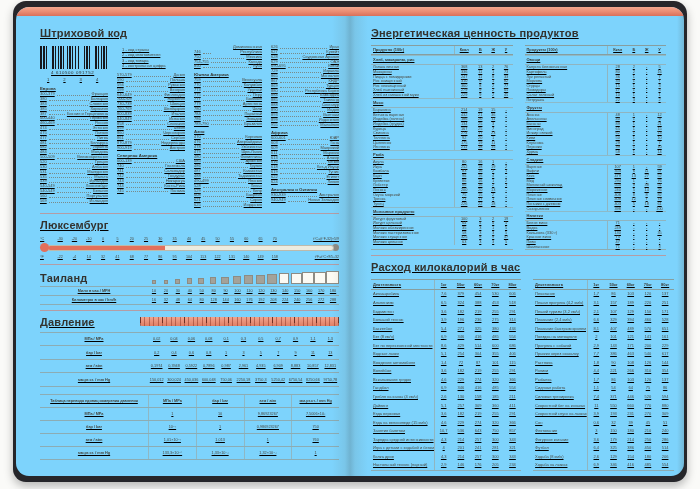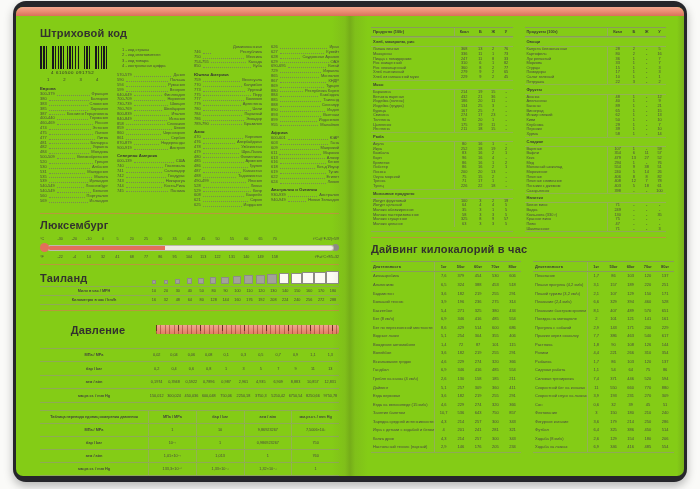--- a/index.html
+++ b/index.html
@@ -7,22 +7,22 @@
     width:700px;height:489px;position:relative;overflow:hidden;
     background:#fafaf8;
     font-family:"Liberation Sans","DejaVu Sans",sans-serif;
   }
   .book{
     position:absolute;left:13px;top:1px;width:674px;height:481px;
     background:#26262a;border-radius:13px;
     box-shadow:0 4px 10px rgba(0,0,0,.28);
   }
   .pages{
-    position:absolute;left:3px;right:3px;top:6px;bottom:6px;border-radius:7px;
-    background:#84cc16;overflow:hidden;display:flex;
+    position:absolute;left:3px;right:3px;top:6px;bottom:6px;border-radius:13px;
+    background:#7dd3fc;overflow:hidden;display:flex;text-decoration:underline;
   }
   .top-edge{
     position:absolute;left:0;right:0;top:0;height:9px;z-index:3;
     background:linear-gradient(180deg,#f3a78f 0%,#e8French 50%,#e08066 100%);
     background:linear-gradient(180deg,#f3a78f 0%,#e98a71 55%,#d9705a 100%);
   }
   .pages::before{
     content:"";position:absolute;left:50%;top:0;bottom:0;width:36px;
     transform:translateX(-50%);z-index:2;pointer-events:none;
     background:linear-gradient(90deg,rgba(90,80,60,0) 0%,rgba(90,80,60,.10) 36%,rgba(58,50,36,.20) 50%,rgba(90,80,60,.10) 64%,rgba(90,80,60,0) 100%);
@@ -75,21 +75,21 @@
   .sq{display:inline-block;background:#fbfaf3;border:1px solid #8d8c84;box-sizing:border-box;}
   .sq.fill{background:#a3a29a;border-color:#8d8c84;}
   .speed-row{display:flex;border-top:1px solid rgba(150,146,130,.6);}
   .speed-row:last-child{border-bottom:1px solid rgba(150,146,130,.6);}
   .speed-label{width:108px;font-weight:700;font-size:3.8px;color:#45443c;display:flex;align-items:center;justify-content:center;}
   .speed-vals{flex:1;display:flex;}
   .sv{flex:1;text-align:center;font-size:3.8px;color:#4a483f;padding:2px 0;}
 
   
   .press-head{display:flex;align-items:center;margin-bottom:4px;}
-  .press-head .sec-title{margin:8px;width:100px;text-align:center;}
+  .press-head .sec-title{margin:0;width:100px;}
   .ruler{flex:1;height:9px;border-radius:2px;position:relative;background:linear-gradient(180deg,#f0a58f,#e17e64);}
   .ruler::before{content:"";position:absolute;inset:0;background:repeating-linear-gradient(90deg,rgba(125,40,26,.45) 0 1px,transparent 1px 4.4px);}
   .ruler::after{content:"";position:absolute;top:0;bottom:42%;left:0;right:0;background:repeating-linear-gradient(90deg,rgba(70,22,14,.65) 0 1px,transparent 1px 22px);}
   .press-row{display:flex;align-items:center;border-top:1px solid rgba(150,146,130,.6);height:12.5px;}
   .press-row:last-child{border-bottom:1px solid rgba(150,146,130,.6);}
   .press-label{width:108px;font-weight:700;font-size:3.8px;color:#45443c;text-align:center;}
   .press-vals{flex:1;display:flex;}
   .pv{flex:1;text-align:center;font-size:3.8px;color:#4a483f;}
   .conv{margin-top:7px;}
   .conv-row{display:flex;align-items:stretch;border-top:1px solid rgba(150,146,130,.6);}
@@ -971,20 +971,21 @@
                 </span>
               </div>
             </div>
         </div>
       </div>
     </section>
 
     <section class="page right-page">
 
       <div class="sec">
+        <h2 class="sec-title">Энергетическая ценность продуктов</h2>
         <div class="food-grid">
           <div class="food-col" id="food-col-0">
               <div class="food-head">
                 <span class="f-name">Продукты (100г)</span>
                 <span class="f-nums">
                   <span class="f-c f-k">Ккал</span>
                   <span class="f-c">Б</span>
                   <span class="f-c">Ж</span>
                   <span class="f-c">У</span>
                 </span>
@@ -1593,21 +1594,21 @@
                   <span class="f-c">3</span>
                 </span>
               </div>
             </div>
         </div>
       </div>
 
       <div class="divider"></div>
 
       <div class="sec">
-        <h2 class="sec-title">Дайвинг килокалорий в час</h2>
+        <h2 class="sec-title">Расход килокалорий в час</h2>
         <div class="cal-grid">
           <div class="cal-col" id="cal-col-0">
               <div class="cal-head">
                 <span class="c-name">Деятельность</span>
                 <span class="cal-nums">
                   <span class="c-c">1кг</span>
                   <span class="c-c">50кг</span>
                   <span class="c-c">60кг</span>
                   <span class="c-c">70кг</span>
                   <span class="c-c">80кг</span>

